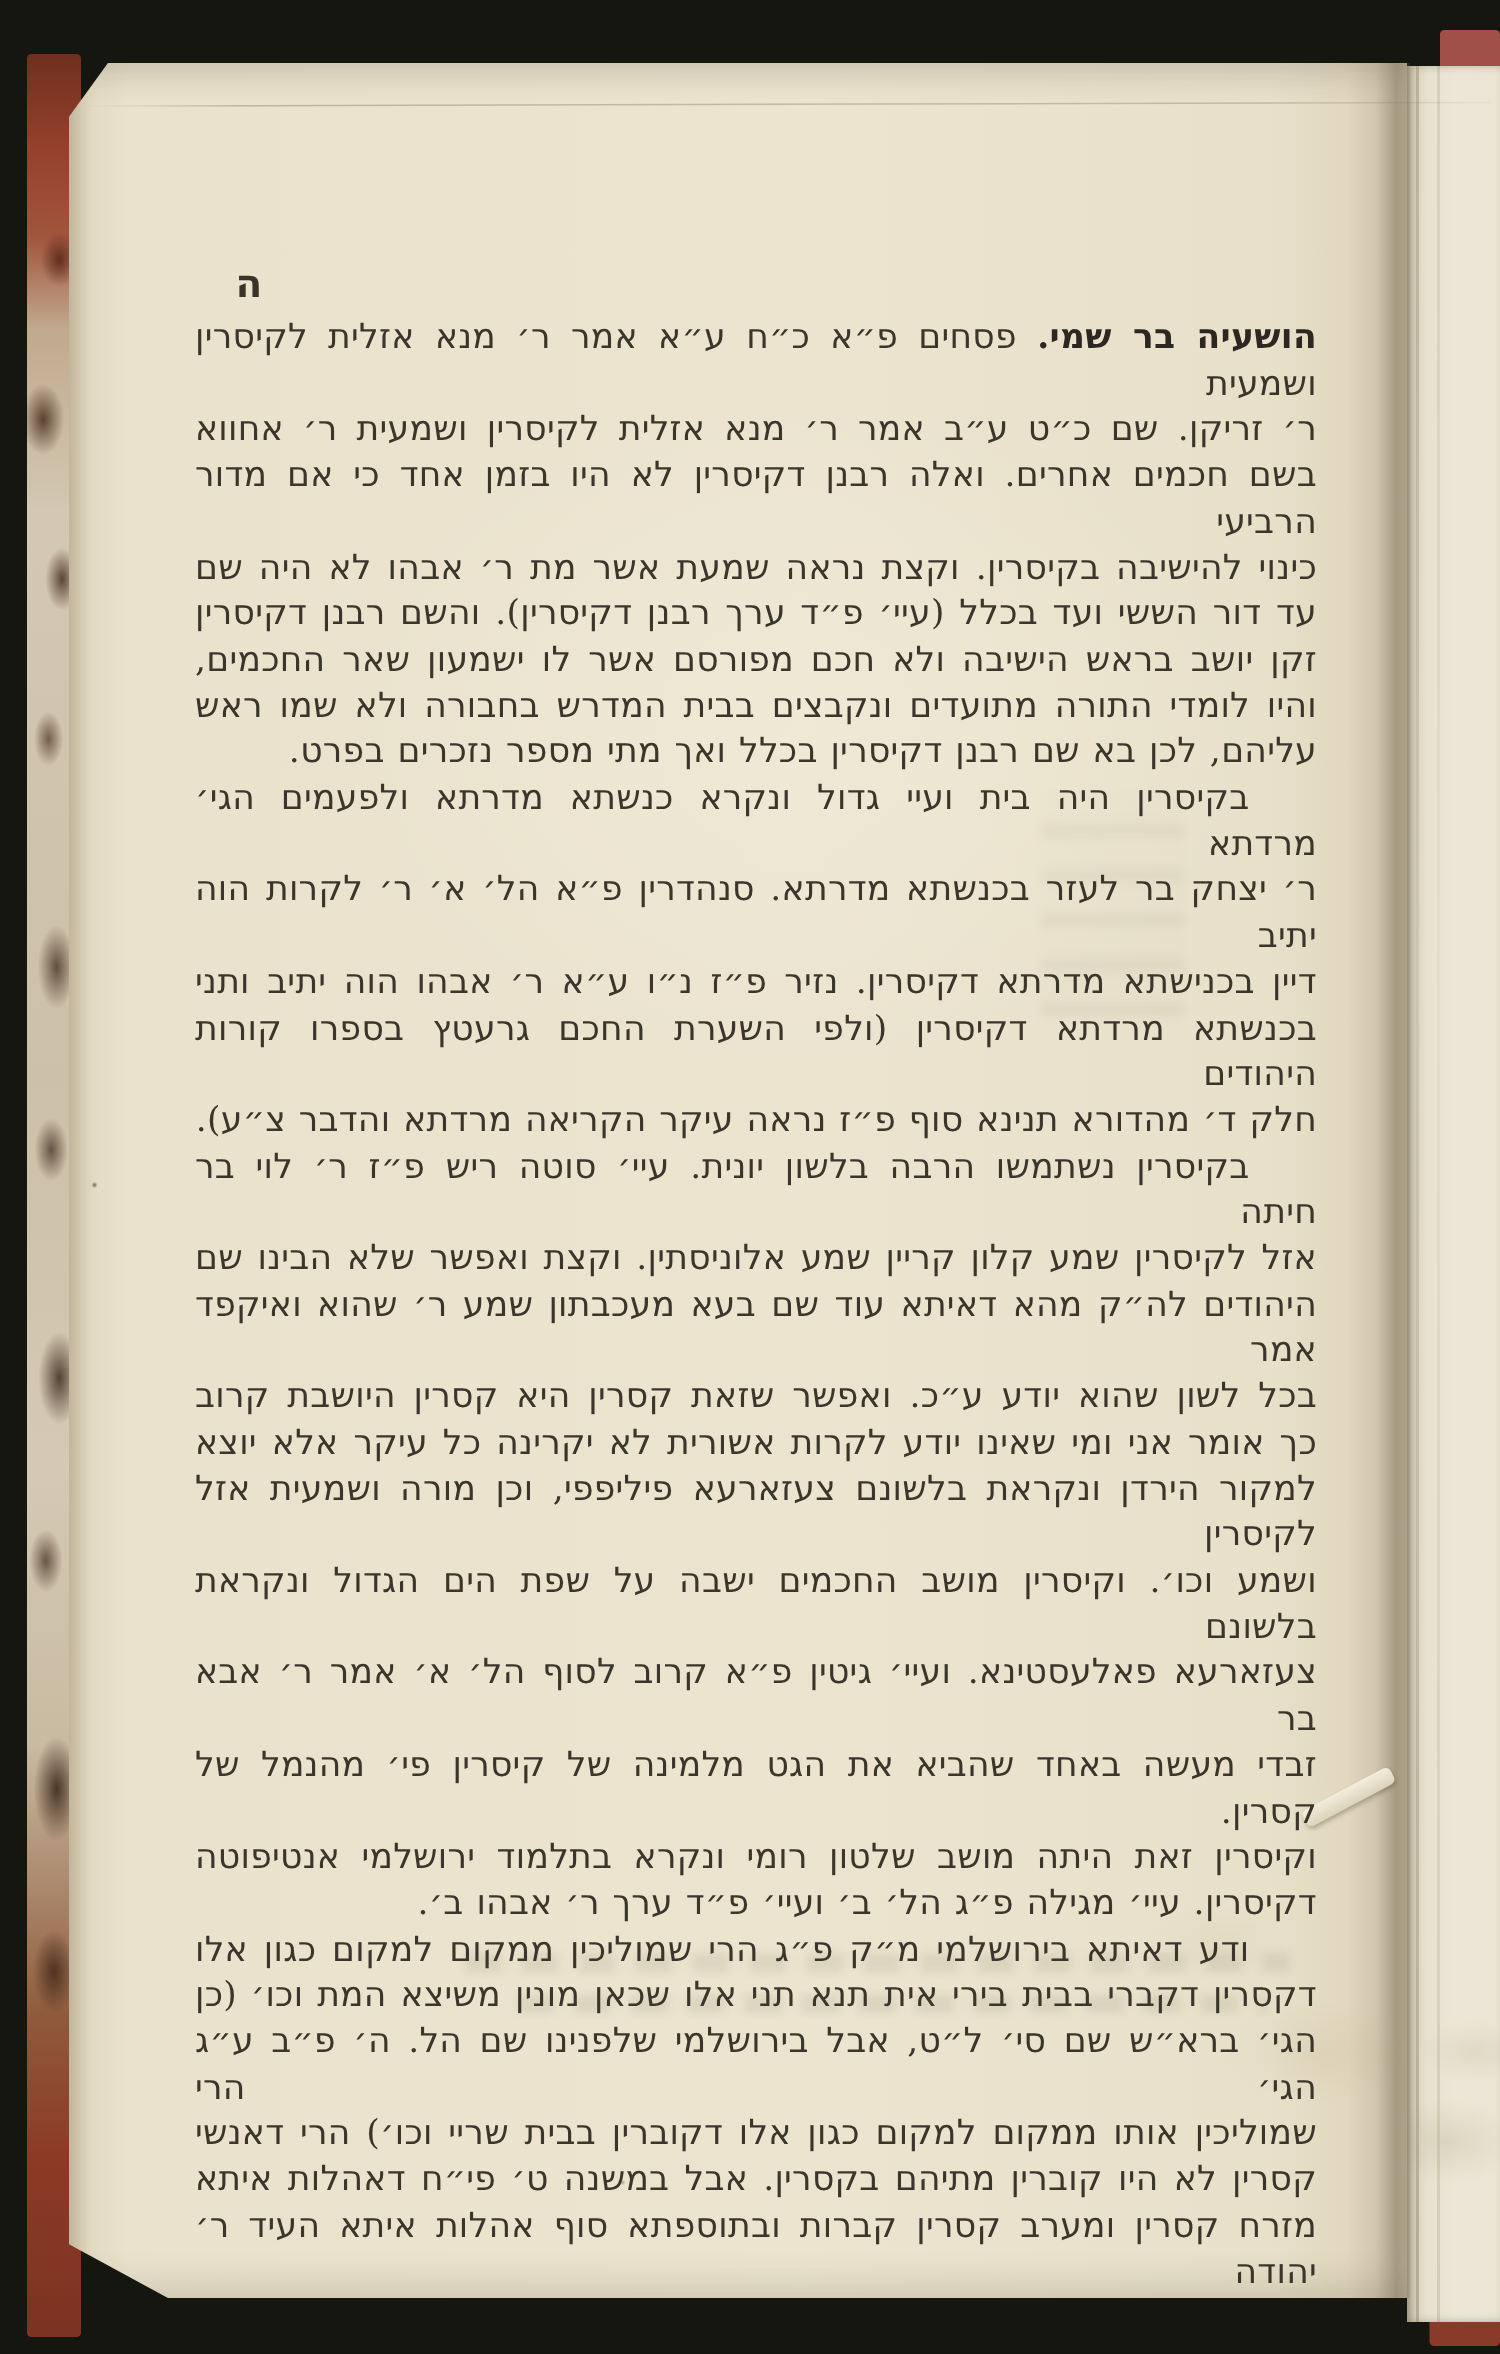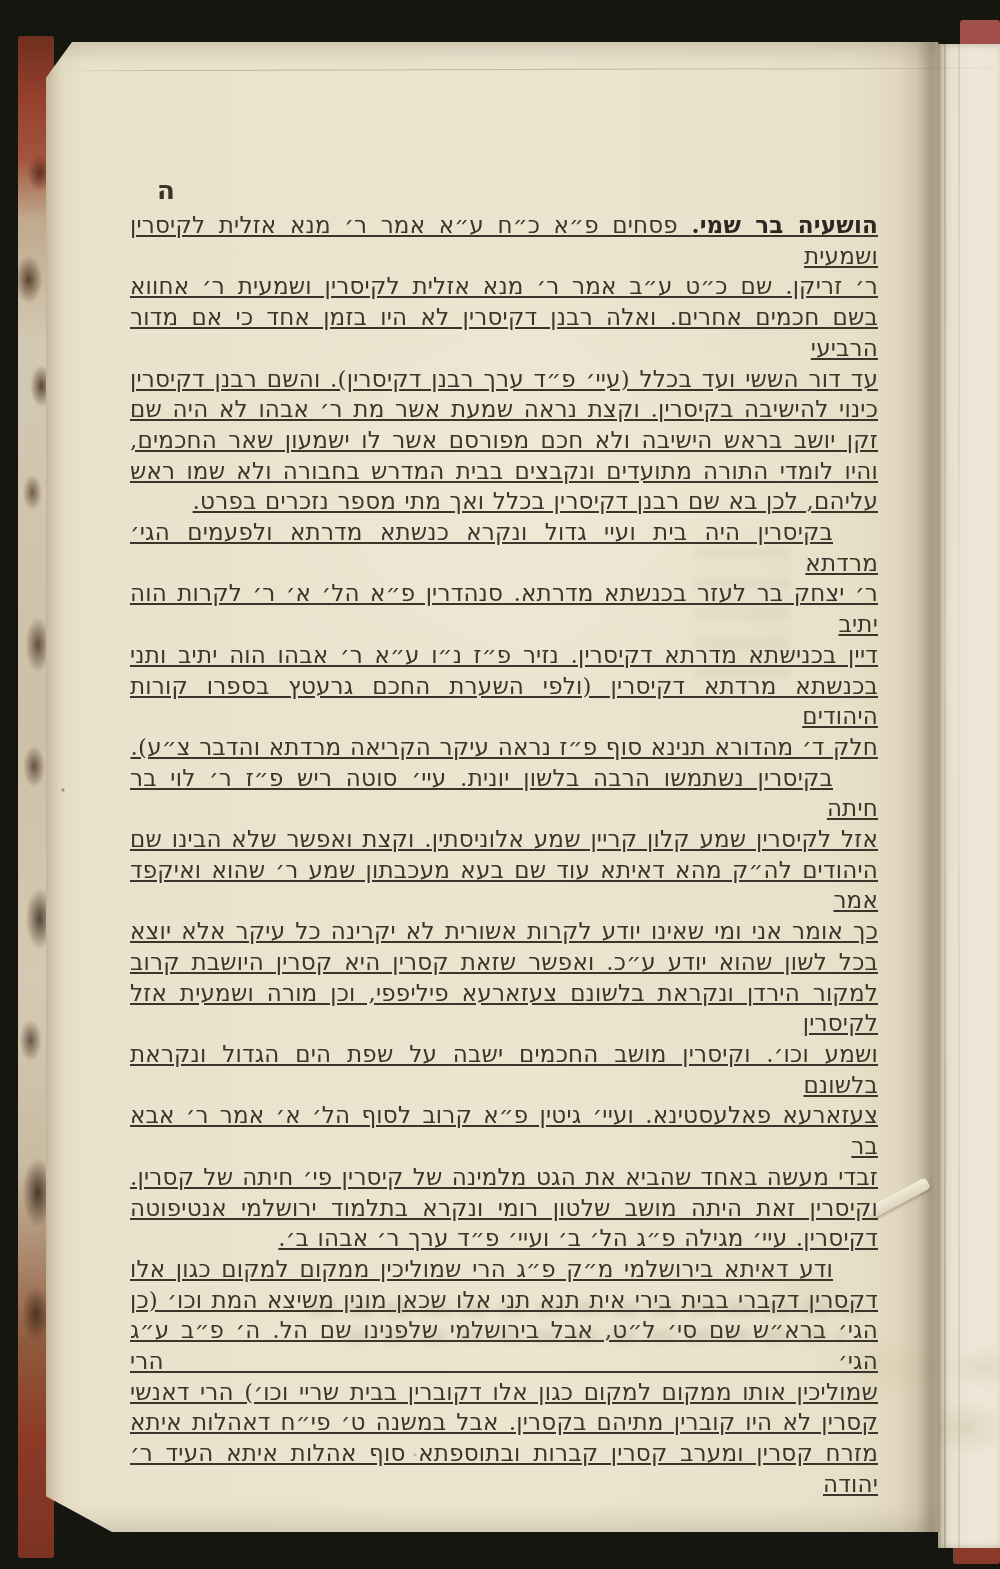--- a/index.html
+++ b/index.html
@@ -71,21 +71,21 @@
   .ghost.g2{left:345px;top:1330px;width:500px;height:12px;}
   .ghost.g3{left:778px;top:528px;width:96px;height:150px;opacity:.22;
     background:repeating-linear-gradient(0deg,rgba(120,112,88,.35) 0 9px,rgba(120,112,88,.05) 9px 30px);}
 
   
   .folio{position:absolute;left:157px;top:175px;font-size:26px;font-weight:700;color:#39332a;}
 
   
   .textblock{position:absolute;left:130px;top:210px;width:748px;direction:rtl;
     font-size:23px;line-height:30.7px;color:#3b352c;letter-spacing:.2px;word-spacing:1px;}
-  .line{text-align:justify;text-align-last:justify;white-space:normal;text-decoration:underline;}
+  .line{text-align:justify;text-align-last:justify;white-space:normal;}
   .line.end{text-align:center;text-align-last:right;}
   .line.indent{text-indent:45px;}
   .line b{font-weight:700;color:#2c2720;}
 </style>
 </head>
 <body>
 
 <div id="canvas">
   <div class="binding"></div>
   <div class="red-patch red-top-right"></div>
@@ -106,39 +106,39 @@
 
   <div class="ghost g1"></div>
   <div class="ghost g2"></div>
 
   <div class="folio">ה</div>
 
   <div class="textblock">
       <div class="line"><b>הושעיה בר שמי.</b> פסחים פ״א כ״ח ע״א אמר ר׳ מנא אזלית לקיסרין ושמעית</div>
       <div class="line">ר׳ זריקן. שם כ״ט ע״ב אמר ר׳ מנא אזלית לקיסרין ושמעית ר׳ אחווא</div>
       <div class="line">בשם חכמים אחרים. ואלה רבנן דקיסרין לא היו בזמן אחד כי אם מדור הרביעי</div>
+      <div class="line">כינוי להישיבה בקיסרין. וקצת נראה שמעת אשר מת ר׳ אבהו לא היה שם</div>
       <div class="line">עד דור הששי ועד בכלל (עיי׳ פ״ד ערך רבנן דקיסרין). והשם רבנן דקיסרין</div>
-      <div class="line">כינוי להישיבה בקיסרין. וקצת נראה שמעת אשר מת ר׳ אבהו לא היה שם</div>
       <div class="line">זקן יושב בראש הישיבה ולא חכם מפורסם אשר לו ישמעון שאר החכמים,</div>
       <div class="line">והיו לומדי התורה מתועדים ונקבצים בבית המדרש בחבורה ולא שמו ראש</div>
       <div class="line end">עליהם, לכן בא שם רבנן דקיסרין בכלל ואך מתי מספר נזכרים בפרט.</div>
       <div class="line indent">בקיסרין היה בית ועיי גדול ונקרא כנשתא מדרתא ולפעמים הגי׳ מרדתא</div>
       <div class="line">ר׳ יצחק בר לעזר בכנשתא מדרתא. סנהדרין פ״א הל׳ א׳ ר׳ לקרות הוה יתיב</div>
       <div class="line">דיין בכנישתא מדרתא דקיסרין. נזיר פ״ז נ״ו ע״א ר׳ אבהו הוה יתיב ותני</div>
       <div class="line">בכנשתא מרדתא דקיסרין (ולפי השערת החכם גרעטץ בספרו קורות היהודים</div>
       <div class="line end">חלק ד׳ מהדורא תנינא סוף פ״ז נראה עיקר הקריאה מרדתא והדבר צ״ע).</div>
       <div class="line indent">בקיסרין נשתמשו הרבה בלשון יונית. עיי׳ סוטה ריש פ״ז ר׳ לוי בר חיתה</div>
       <div class="line">אזל לקיסרין שמע קלון קריין שמע אלוניסתין. וקצת ואפשר שלא הבינו שם</div>
       <div class="line">היהודים לה״ק מהא דאיתא עוד שם בעא מעכבתון שמע ר׳ שהוא ואיקפד אמר</div>
+      <div class="line">בכל לשון שהוא יודע ע״כ. ואפשר שזאת קסרין היא קסרין היושבת קרוב</div>
       <div class="line">כך אומר אני ומי שאינו יודע לקרות אשורית לא יקרינה כל עיקר אלא יוצא</div>
-      <div class="line">בכל לשון שהוא יודע ע״כ. ואפשר שזאת קסרין היא קסרין היושבת קרוב</div>
       <div class="line">למקור הירדן ונקראת בלשונם צעזארעא פיליפפי, וכן מורה ושמעית אזל לקיסרין</div>
       <div class="line">ושמע וכו׳. וקיסרין מושב החכמים ישבה על שפת הים הגדול ונקראת בלשונם</div>
       <div class="line">צעזארעא פאלעסטינא. ועיי׳ גיטין פ״א קרוב לסוף הל׳ א׳ אמר ר׳ אבא בר</div>
-      <div class="line">זבדי מעשה באחד שהביא את הגט מלמינה של קיסרין פי׳ חיתה של קסרין.</div>
+      <div class="line">זבדי מעשה באחד שהביא את הגט מלמינה של קיסרין פי׳ מהנמל של קסרין.</div>
       <div class="line">וקיסרין זאת היתה מושב שלטון רומי ונקרא בתלמוד ירושלמי אנטיפוטה</div>
       <div class="line end">דקיסרין. עיי׳ מגילה פ״ג הל׳ ב׳ ועיי׳ פ״ד ערך ר׳ אבהו ב׳.</div>
       <div class="line indent">ודע דאיתא בירושלמי מ״ק פ״ג הרי שמוליכין ממקום למקום כגון אלו</div>
       <div class="line">דקסרין דקברי בבית בירי אית תנא תני אלו שכאן מונין משיצא המת וכו׳ (כן</div>
       <div class="line">הגי׳ ברא״ש שם סי׳ ל״ט, אבל בירושלמי שלפנינו שם הל. ה׳ פ״ב ע״ג הגי׳ הרי</div>
       <div class="line">שמוליכין אותו ממקום למקום כגון אלו דקוברין בבית שריי וכו׳) הרי דאנשי</div>
       <div class="line">קסרין לא היו קוברין מתיהם בקסרין. אבל במשנה ט׳ פי״ח דאהלות איתא</div>
       <div class="line">מזרח קסרין ומערב קסרין קברות ובתוספתא סוף אהלות איתא העיד ר׳ יהודה</div>
     </div>
 </div>

